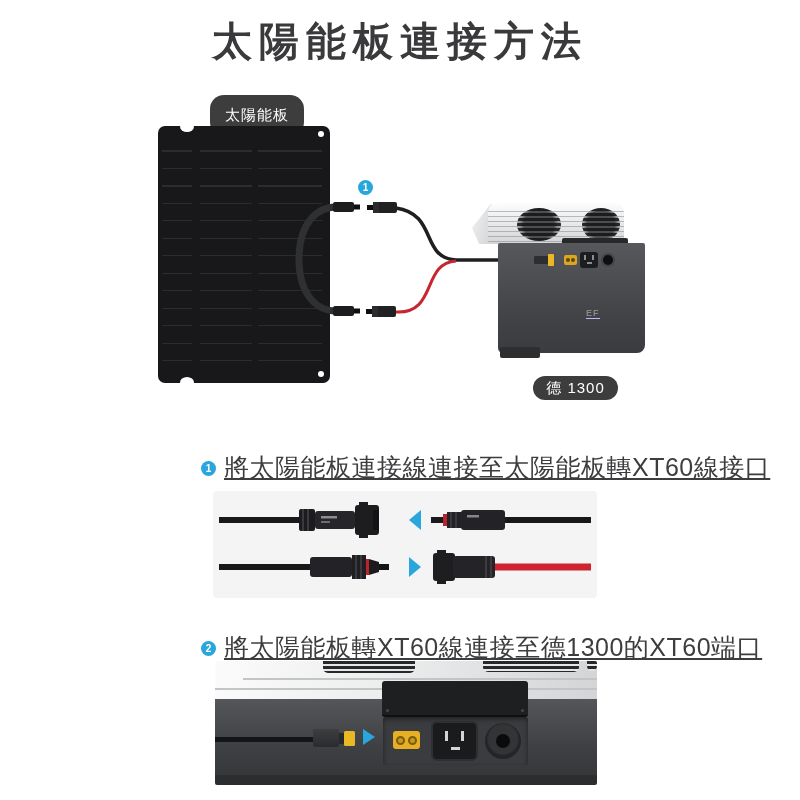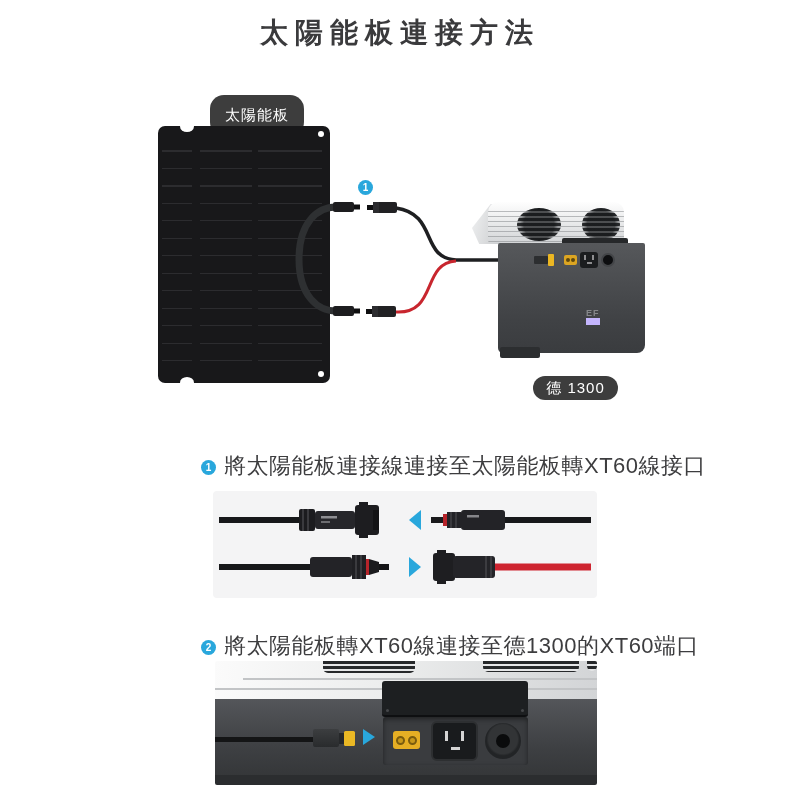--- a/index.html
+++ b/index.html
@@ -1,21 +1,21 @@
 <!DOCTYPE html>
 <html><head>
 <meta charset="utf-8">
 <style>
   html,body{margin:0;padding:0;}
   body{width:800px;height:800px;background:#ffffff;font-family:"Liberation Sans","DejaVu Sans",sans-serif;overflow:hidden;}
   .stage{position:relative;width:800px;height:800px;}
   .abs{position:absolute;}
 
   
-  .title{left:0;right:0;top:14px;text-align:center;font-size:28px;font-weight:700;color:#3a3a3c;letter-spacing:7px;}
+  .title{left:0;right:0;top:14px;text-align:center;font-size:40px;font-weight:700;color:#3a3a3c;letter-spacing:7px;}
 
   
   .pill{background:#3d3d3d;color:#fff;border-radius:14px;display:flex;align-items:center;justify-content:center;font-size:15px;letter-spacing:1px;}
   .pill.p1{left:210px;top:95px;width:94px;height:41px;}
   .pill.p2{left:533px;top:376px;width:85px;height:24px;}
 
   
   .sp-main{left:158px;top:126px;width:172px;height:257px;background:#18181a;border-radius:7px;}
   .sp-col{position:absolute;background:
       repeating-linear-gradient(180deg, transparent 0 16px, #2c2c2f 16px 17.5px);}
@@ -45,27 +45,27 @@
   .ps-body{position:absolute;left:28px;top:43px;width:147px;height:110px;background:linear-gradient(180deg,#56585b,#404245 70%,#3a3c3f);border-radius:2px 2px 8px 5px;}
   .ps-foot{position:absolute;left:30px;top:147px;width:40px;height:11px;background:#2c2e30;border-radius:2px;}
   .plug-body{position:absolute;left:64px;top:56px;width:14px;height:8px;background:#2c2e30;border-radius:1px;}
   .plug-tip{position:absolute;left:78px;top:54px;width:6px;height:12px;background:#ecb722;border-radius:1px;}
   .port-xt60{position:absolute;left:94px;top:55px;width:13px;height:10px;background:#dca522;border-radius:2px;display:flex;align-items:center;justify-content:space-evenly;}
   .port-xt60 i{width:4px;height:4px;border-radius:50%;background:#5f480c;}
   .port-ac{position:absolute;left:110px;top:52px;width:18px;height:16px;background:#1b1d1f;border-radius:3px;}
   .port-ac i{position:absolute;background:#8e8e90;}
   .port-ac .pa{left:4px;top:3px;width:2px;height:5px;} .port-ac .pb{left:12px;top:3px;width:2px;height:5px;} .port-ac .pc{left:7px;top:10px;width:5px;height:2px;}
   .port-round{position:absolute;left:131px;top:53px;width:14px;height:14px;border-radius:50%;background:#0d0e10;border:2px solid #434548;box-sizing:border-box;}
-  .ps-logo{position:absolute;left:116px;top:108px;color:#85878a;font-size:9px;font-weight:700;letter-spacing:1px;border-bottom:7px solid #c4b5fd;line-height:10px;}
+  .ps-logo{position:absolute;left:116px;top:108px;color:#85878a;font-size:9px;font-weight:700;letter-spacing:1px;border-bottom:1px solid #c4b5fd;line-height:10px;}
 
   
   .step-row{display:flex;align-items:center;gap:8px;}
   .s1{left:201px;top:451px;} .s2{left:201px;top:631px;}
   .step-row .marker{position:static;flex:0 0 auto;margin-top:2px;}
-  .step-text{font-size:22px;color:#3d3d3f;font-weight:500;letter-spacing:.5px;white-space:nowrap;}
+  .step-text{font-size:25px;color:#3d3d3f;font-weight:500;letter-spacing:.5px;white-space:nowrap;text-decoration:underline;}
 
   
   .panel1{left:213px;top:491px;width:384px;height:107px;background:#f4f4f5;border-radius:4px;}
 
   
   .illus2{left:215px;top:661px;width:382px;height:124px;overflow:hidden;border-radius:2px;}
   .il-top{position:absolute;left:0;top:0;width:382px;height:40px;background:linear-gradient(100deg,#fbfbfb 0%,#eceded 45%,#d2d4d6 100%);}
   .il-vent{position:absolute;top:0;background:repeating-linear-gradient(180deg,#26282a 0 3px,#e6e7e8 3px 5px);border-radius:0 0 5px 5px;}
   .v1{left:108px;width:92px;height:12px;} .v2{left:268px;width:96px;height:11px;} .v3{left:372px;width:10px;height:10px;}
   .il-line{position:absolute;background:#c2c4c6;height:2px;}

